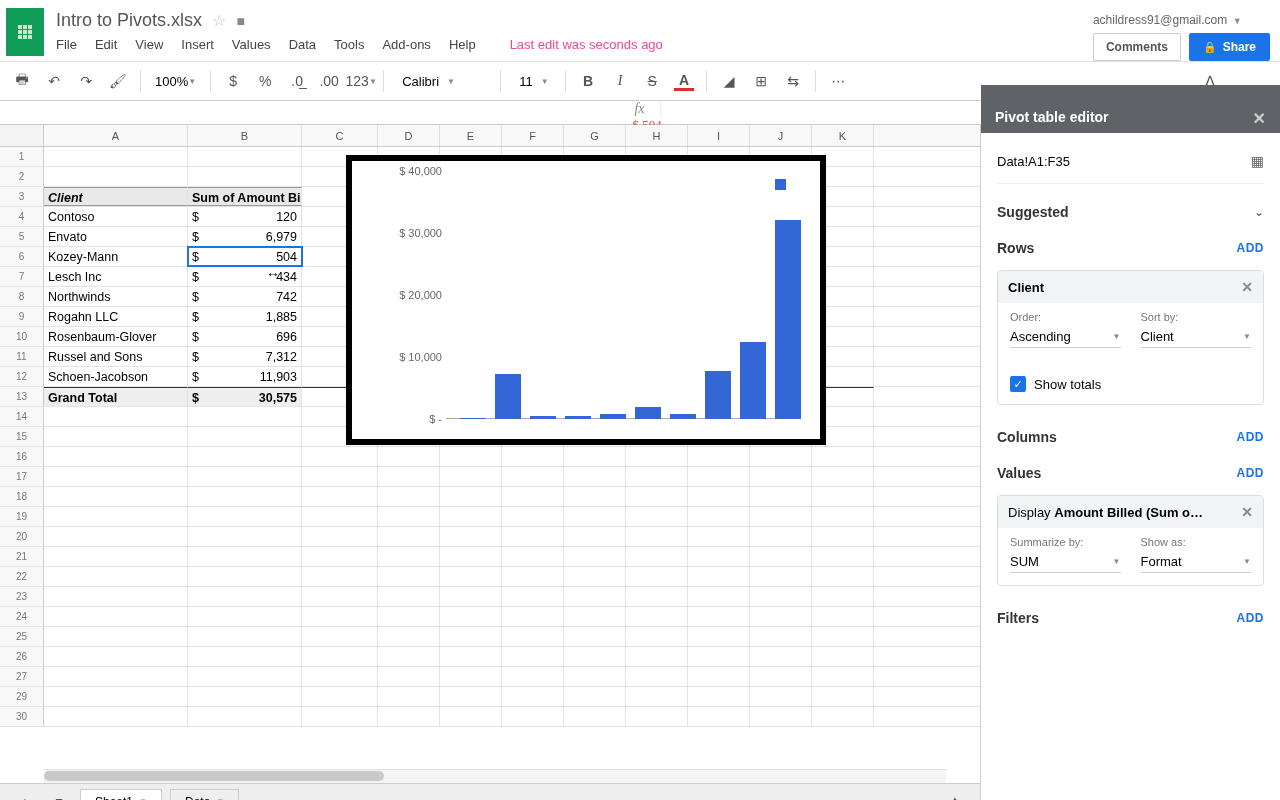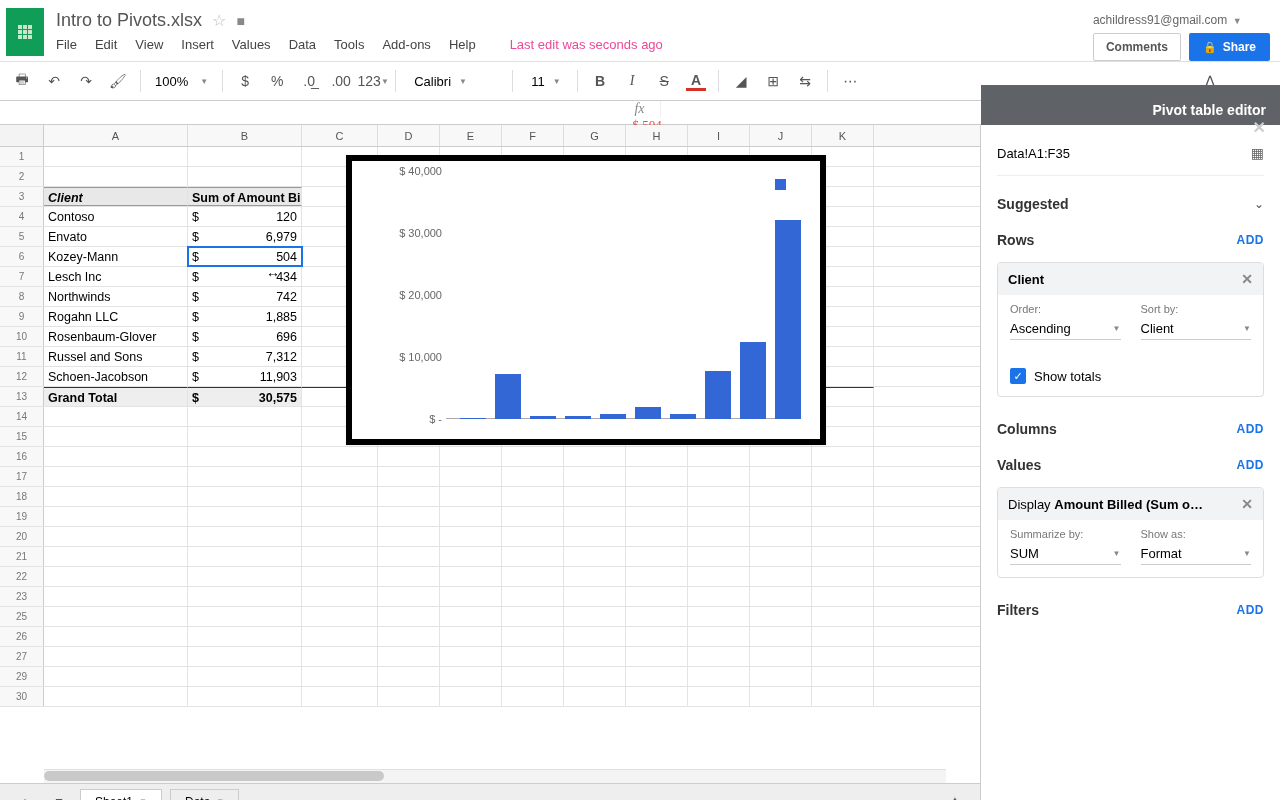--- a/index.html
+++ b/index.html
@@ -51,21 +51,21 @@
     background: #1a73e8; color: #fff; border: none; padding: 6px 14px; font-size: 12px; font-weight: bold; cursor: pointer; border-radius: 2px; display: flex; align-items: center; gap: 6px;
   }
   .lock-icon { font-size: 11px; }
   .toolbar {
     display: flex; align-items: center; padding: 4px 8px; border-top: 1px solid #e0e0e0; border-bottom: 1px solid #ccc; gap: 4px; height: 40px;
   }
   .tb-item {
     width: 28px; height: 28px; display: flex; align-items: center; justify-content: center; color: #555; cursor: pointer; font-size: 14px;
   }
   .tb-sep { width: 1px; height: 22px; background: #ddd; margin: 0 4px; }
-  .tb-zoom { display: flex; align-items: center; gap: 12px; padding: 0 6px; cursor: pointer;}
+  .tb-zoom { display: flex; align-items: center; gap: 0; padding: 0 6px; cursor: pointer;}
   .tb-font { display: flex; align-items: center; gap: 8px; padding: 0 10px; width: 100px; cursor: pointer;}
   .tb-size { display: flex; align-items: center; gap: 8px; padding: 0 10px; width: 48px; cursor: pointer;}
   .caret { font-size: 8px; color: #888; }
   .text-color { border-bottom: 3px solid #d93025; width: 20px; text-align: center; font-weight: bold;}
   .toolbar .collapse-up { margin-left: auto; margin-right: 48px;}
   .fx-bar {
     display: flex; align-items: center; height: 24px; border-bottom: 1px solid #ccc; flex-direction: column;
   }
   .fx-label { width: 42px; text-align: center; color: #888; font-style: italic; font-family: serif; font-size: 14px; border-right: 1px solid #eee;}
   .fx-value { flex: 1; padding-left: 14px; font-size: 13px; color: #ef4444; font-family: Liberation Serif, serif; }
@@ -101,22 +101,22 @@
   .y-labels { position:absolute; left:0; top:10px; bottom:20px; width:96px; text-align:right; }
   .y-labels div { position:absolute; right:6px; font-size:11px; color:#666; transform: translateY(-50%);}
   .bars { position:absolute; left:0; right:0; bottom:0; top:0; }
   .axis-line { position:absolute; bottom:0; left:-6px; right:0; height:1px; background:#aaa;}
   .bar { position:absolute; bottom:0; width:26px; background:#3367d6; }
   
   .pivot-panel {
     width: 300px; border-left:1px solid #ccc; display:flex; flex-direction:column; background:#fff;
   }
   .pivot-header {
-    background:#5f6368; color:#fff; font-size:14px; font-weight:bold; padding:17px 14px; display:flex; justify-content:space-between; align-items:flex-end;
-    margin-top:-40px; height:40px;flex-direction:column;
+    background:#5f6368; color:#fff; font-size:14px; font-weight:bold; padding:24px 14px; display:flex; justify-content:space-between; align-items:flex-start;
+    margin-top:-40px; height:40px;
   }
   .close-x { cursor:pointer; font-size:16px; color:#ccc;}
   .pivot-body { padding: 12px 16px; overflow-y:auto; flex:1;}
   .data-range-row { display:flex; align-items:center; justify-content:space-between; padding: 8px 0 14px; border-bottom:1px solid #eee; margin-bottom:10px;}
   .grid-icon { font-size:14px; color:#666; cursor:pointer;}
   .section-row { display:flex; justify-content:space-between; align-items:center; padding: 10px 0; font-size:14px; color:#333;}
   .add-link { color:#1a73e8; font-size:12px; font-weight:bold; cursor:pointer; letter-spacing:0.5px;}
   .chev { font-size:12px; color:#555;}
   .card {
     border:1px solid #ddd; border-radius:4px; margin: 4px 0 14px; overflow:hidden;
@@ -627,20 +627,34 @@
           <div class="cell other"></div>
           <div class="cell other"></div>
           <div class="cell other"></div>
           <div class="cell other"></div>
           <div class="cell other"></div>
           <div class="cell other"></div>
           <div class="cell other"></div>
           <div class="cell other"></div>
         </div>
         <div class="row ">
+          <div class="row-h">24</div>
+          <div class="cell A"></div>
+          <div class="cell B"></div>
+          <div class="cell C"></div>
+          <div class="cell other"></div>
+          <div class="cell other"></div>
+          <div class="cell other"></div>
+          <div class="cell other"></div>
+          <div class="cell other"></div>
+          <div class="cell other"></div>
+          <div class="cell other"></div>
+          <div class="cell other"></div>
+        </div>
+        <div class="row ">
           <div class="row-h">25</div>
           <div class="cell A"></div>
           <div class="cell B"></div>
           <div class="cell C"></div>
           <div class="cell other"></div>
           <div class="cell other"></div>
           <div class="cell other"></div>
           <div class="cell other"></div>
           <div class="cell other"></div>
           <div class="cell other"></div>

